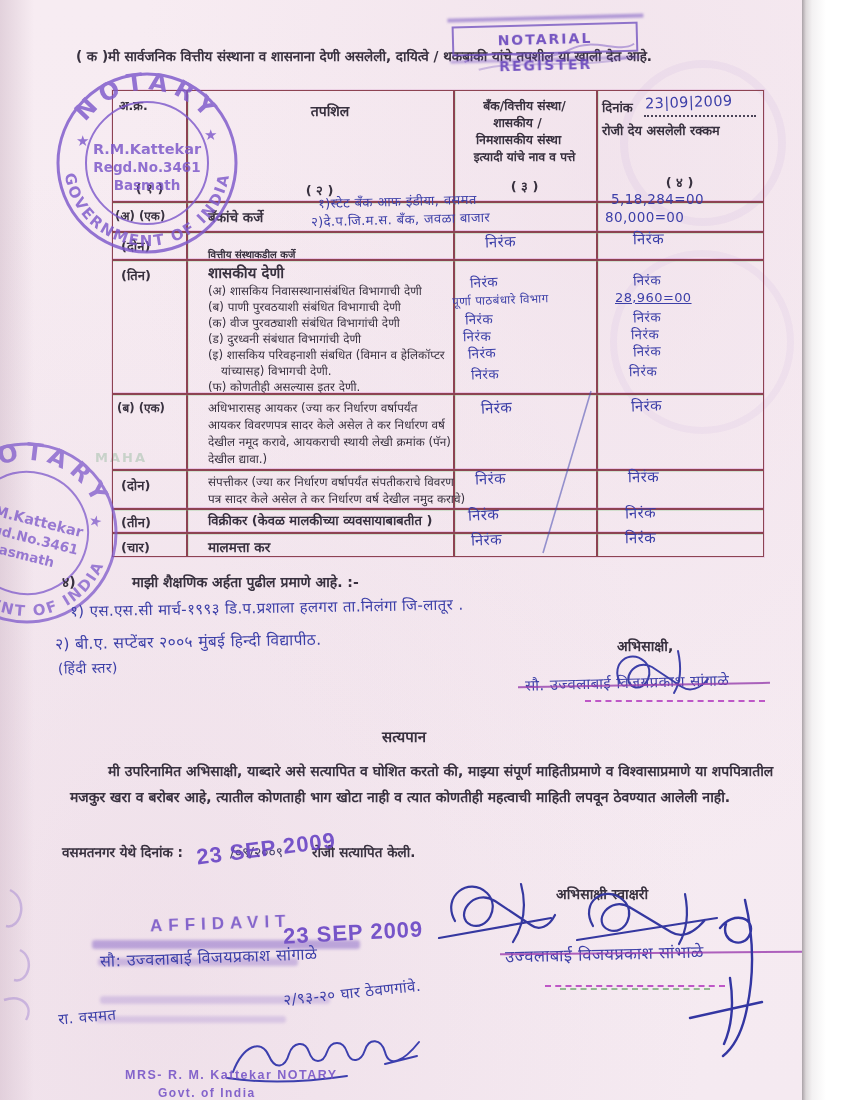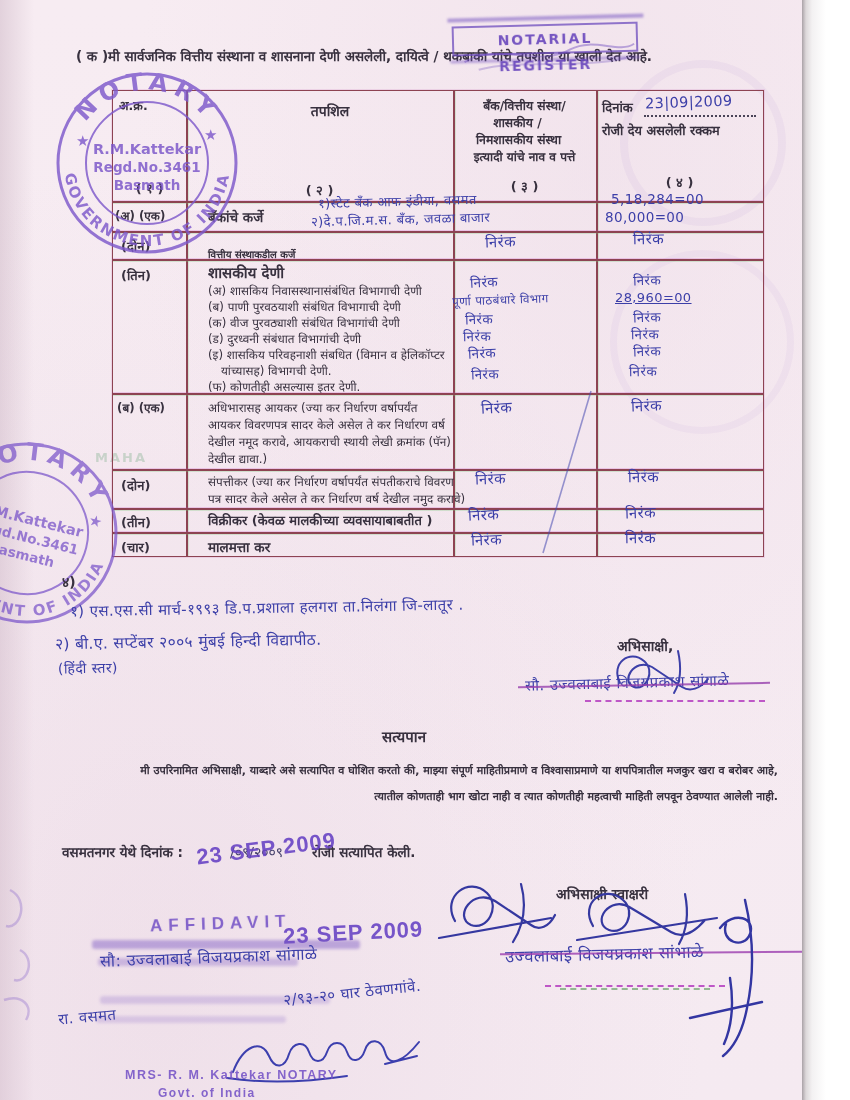--- a/index.html
+++ b/index.html
@@ -175,33 +175,34 @@
     <text font-size="15" font-weight="bold" fill="#7e59cb" letter-spacing="2">
       <textPath href="#arcBot2" startOffset="50%" text-anchor="middle">GOVERNMENT OF INDIA</textPath>
     </text>
     <text x="152" y="72" font-size="15" fill="#7e59cb">★</text>
     <text x="95" y="86" text-anchor="middle" font-size="14.5" font-weight="bold" fill="#7a55c9">R.M.Kattekar</text>
     <text x="95" y="104" text-anchor="middle" font-size="13.5" font-weight="bold" fill="#7a55c9">Regd.No.3461</text>
     <text x="95" y="122" text-anchor="middle" font-size="13.5" font-weight="bold" fill="#7a55c9">Basmath</text>
   </svg>
 
   <div class="abs p" style="left:62px;top:572px;font-size:14px;">४)</div>
+  <div class="abs p nowrap" style="left:132px;top:572px;font-size:14px;">माझी शैक्षणिक अर्हता पुढील प्रमाणे आहे. :-</div>
   <div class="abs h" style="left:70px;top:597px;font-size:15px;transform:rotate(-1deg);">१) एस.एस.सी  मार्च-१९९३  डि.प.प्रशाला हलगरा ता.निलंगा जि-लातूर .</div>
   <div class="abs h" style="left:55px;top:630px;font-size:15.5px;transform:rotate(-1deg);">२) बी.ए.   सप्टेंबर २००५  मुंबई हिन्दी विद्यापीठ.</div>
   <div class="abs h" style="left:58px;top:658px;font-size:14px;transform:rotate(-1deg);">(हिंदी स्तर)</div>
   <div class="abs p nowrap" style="left:617px;top:636px;font-size:14px;">अभिसाक्षी,</div>
   <svg class="abs" style="left:600px;top:645px;" width="140" height="50">
     <path d="M20,38 c-10,-20 10,-34 24,-22 c12,10 2,30 -10,26 c-14,-5 0,-30 18,-20 l30,20 c8,5 18,2 26,-8 M78,6 c4,18 2,32 -4,42" stroke="#3c3fa8" stroke-width="2" fill="none" stroke-linecap="round"></path>
   </svg>
   <div class="abs h" style="left:525px;top:672px;font-size:15px;transform:rotate(-1.5deg);">सौ. उज्वलाबाई विजयप्रकाश सांगाळे</div>
   <div class="abs" style="left:518px;top:684px;width:252px;height:2.2px;background:rgba(150,62,172,.8);transform:rotate(-1deg);"></div>
   <div class="abs dash-m" style="left:585px;top:700px;width:180px;"></div>
 
   <div class="abs p ctr" style="left:0;top:726px;width:808px;font-size:15px;">सत्यपान</div>
-  <div class="abs p" style="left:70px;top:758px;width:708px;font-size:11px;line-height:26px;text-indent:38px;font-weight:600;text-align:right;">मी उपरिनामित अभिसाक्षी, याब्दारे असे सत्यापित व घोशित करतो की, माझ्या संपूर्ण माहितीप्रमाणे व विश्वासाप्रमाणे या शपपित्रातील मजकुर खरा व बरोबर आहे, त्यातील कोणताही भाग खोटा नाही व त्यात कोणतीही महत्वाची माहिती लपवून ठेवण्यात आलेली नाही.</div>
+  <div class="abs p" style="left:70px;top:758px;width:708px;font-size:14px;line-height:26px;text-indent:38px;font-weight:600;">मी उपरिनामित अभिसाक्षी, याब्दारे असे सत्यापित व घोशित करतो की, माझ्या संपूर्ण माहितीप्रमाणे व विश्वासाप्रमाणे या शपपित्रातील मजकुर खरा व बरोबर आहे, त्यातील कोणताही भाग खोटा नाही व त्यात कोणतीही महत्वाची माहिती लपवून ठेवण्यात आलेली नाही.</div>
   <div class="abs p nowrap" style="left:62px;top:843px;font-size:13.5px;">वसमतनगर येथे दिनांक :</div>
   <div class="abs hd" style="left:230px;top:842px;font-size:14px;">/०९/२००९</div>
   <div class="abs p nowrap" style="left:312px;top:843px;font-size:13.5px;">रोजी सत्यापित केली.</div>
   <div class="abs datestamp" style="left:196px;top:836px;font-size:22px;letter-spacing:1px;transform:rotate(-7deg);">23 SEP 2009</div>
 
   <div class="abs p nowrap" style="left:556px;top:884px;font-size:14px;">अभिसाक्षी स्वाक्षरी</div>
   <svg class="abs" style="left:425px;top:876px;" width="150" height="85">
     <path d="M30,45 c-14,-25 14,-45 32,-28 c14,14 0,38 -16,32 c-18,-8 2,-38 24,-24 l36,24 c8,6 18,2 24,-10 M96,8 c6,22 2,42 -8,58 M14,62 l112,-20" stroke="#3538a0" stroke-width="2.2" fill="none" stroke-linecap="round"></path>
   </svg>
   <svg class="abs" style="left:565px;top:884px;" width="170" height="80">

